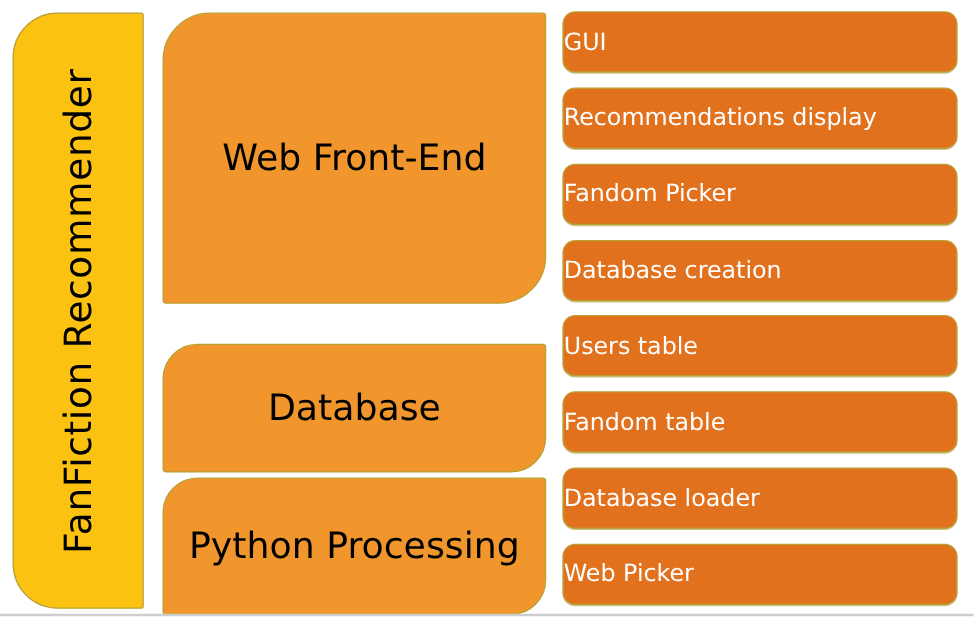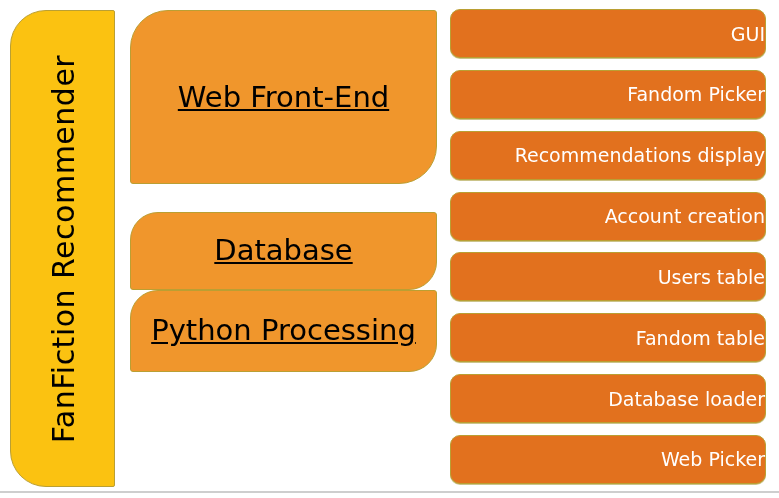--- a/index.html
+++ b/index.html
@@ -30,25 +30,24 @@
     white-space: nowrap;
     font-size: 30px;
     letter-spacing: 0.5px;
     color: var(--title-text, #000000);
   }
 
   
   .group-col {
     position: absolute;
     left: 130px; top: 10px;
-    width: 307px; height: 362px;
+    width: 307px; height: 482px;
     display: flex;
     flex-direction: column;
     justify-content: space-between;
-    text-decoration: underline;
   }
   .group-box {
     background: var(--group-fill, #F0962C);
     border: 1px solid var(--shape-outline, #BA9F33);
     display: flex;
     align-items: center;
     justify-content: center;
     text-align: center;
     font-size: 29px;
     color: var(--group-text, #000000);
@@ -67,21 +66,21 @@
     flex-direction: column;
     justify-content: space-between;
   }
   .item-bar {
     height: 49px;
     background: var(--item-fill, #E2711E);
     border: 1px solid var(--shape-outline, #BA9F33);
     border-radius: 10px;
     display: flex;
     align-items: center;
-    justify-content: flex-end;
+    justify-content: flex-start;
     font-size: 19px;
     color: var(--item-text, #FFFFFF);
     box-shadow: 0 1px 0 rgba(168, 155, 58, 0.6);
   }
 
   
   .bottom-line {
     position: absolute;
     left: 0; top: 491px;
     width: 779px; height: 2px;
@@ -107,27 +106,27 @@
     <div class="group-box group-py">
       <span class="group-label">Python Processing</span>
     </div>
   </div>
 
   <div class="items-col">
     <div class="item-bar">
       <span>GUI</span>
     </div>
     <div class="item-bar">
+      <span>Recommendations display</span>
+    </div>
+    <div class="item-bar">
       <span>Fandom Picker</span>
     </div>
     <div class="item-bar">
-      <span>Recommendations display</span>
-    </div>
-    <div class="item-bar">
-      <span>Account creation</span>
+      <span>Database creation</span>
     </div>
     <div class="item-bar">
       <span>Users table</span>
     </div>
     <div class="item-bar">
       <span>Fandom table</span>
     </div>
     <div class="item-bar">
       <span>Database loader</span>
     </div>

